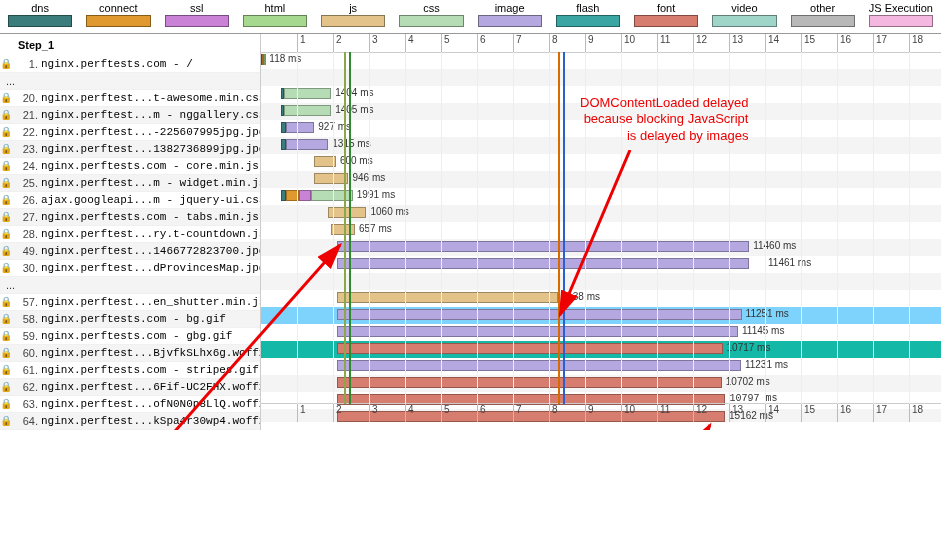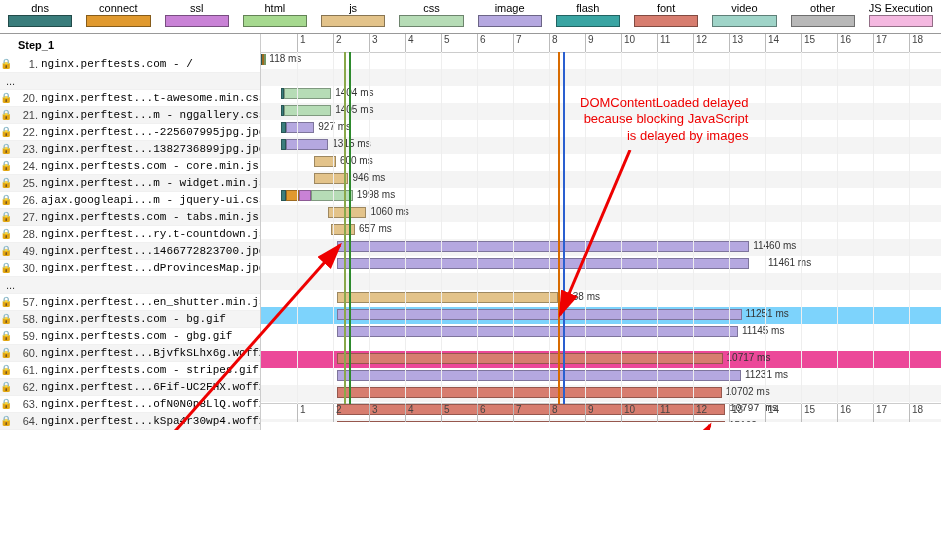--- a/index.html
+++ b/index.html
@@ -251,21 +251,21 @@
           </div>
           <div class="brow" style="background: rgb(244, 244, 244);">
             <div class="seg" style="left: 53.28px; width: 34.2px; background: rgb(227, 195, 138);"></div>
             <div class="lbl" style="left: 91.48px;">946 ms</div>
           </div>
           <div class="brow">
             <div class="seg" style="left: 19.8px; width: 5.4px; background: rgb(58, 125, 124);"></div>
             <div class="seg" style="left: 25.2px; width: 12.6px; background: rgb(224, 153, 46);"></div>
             <div class="seg" style="left: 37.8px; width: 12.6px; background: rgb(201, 130, 214);"></div>
             <div class="seg" style="left: 50.4px; width: 41.4px; background: rgb(182, 220, 182);"></div>
-            <div class="lbl" style="left: 95.8px;">1998 ms</div>
+            <div class="lbl" style="left: 95.8px;">1991 ms</div>
           </div>
           <div class="brow" style="background: rgb(244, 244, 244);">
             <div class="seg" style="left: 67.32px; width: 38.16px; background: rgb(227, 195, 138);"></div>
             <div class="lbl" style="left: 109.48px;">1060 ms</div>
           </div>
           <div class="brow">
             <div class="seg" style="left: 70.2px; width: 23.76px; background: rgb(227, 195, 138);"></div>
             <div class="lbl" style="left: 97.96px;">657 ms</div>
           </div>
           <div class="brow" style="background: rgb(244, 244, 244);">
@@ -282,21 +282,21 @@
             <div class="lbl" style="left: 300.64px;">6138 ms</div>
           </div>
           <div class="brow" style="background: #7dd3fc; text-align: center;">
             <div class="seg" style="left: 75.6px; width: 405px; background: rgb(181, 168, 224);"></div>
             <div class="lbl" style="left: 484.6px;">11251 ms</div>
           </div>
           <div class="brow">
             <div class="seg" style="left: 75.6px; width: 401.4px; background: rgb(181, 168, 224);"></div>
             <div class="lbl" style="left: 481px;">11145 ms</div>
           </div>
-          <div class="brow" style="background: #ec4899; margin-top: 10px;">
+          <div class="brow" style="background: #14b8a6;">
             <div class="seg" style="left: 75.6px; width: 385.92px; background: rgb(215, 125, 111);"></div>
             <div class="lbl" style="left: 465.52px;">10717 ms</div>
           </div>
           <div class="brow">
             <div class="seg" style="left: 75.6px; width: 404.28px; background: rgb(181, 168, 224);"></div>
             <div class="lbl" style="left: 483.88px;">11231 ms</div>
           </div>
           <div class="brow" style="background: rgb(244, 244, 244);">
             <div class="seg" style="left: 75.6px; width: 385.2px; background: rgb(215, 125, 111);"></div>
             <div class="lbl" style="left: 464.8px;">10702 ms</div>

